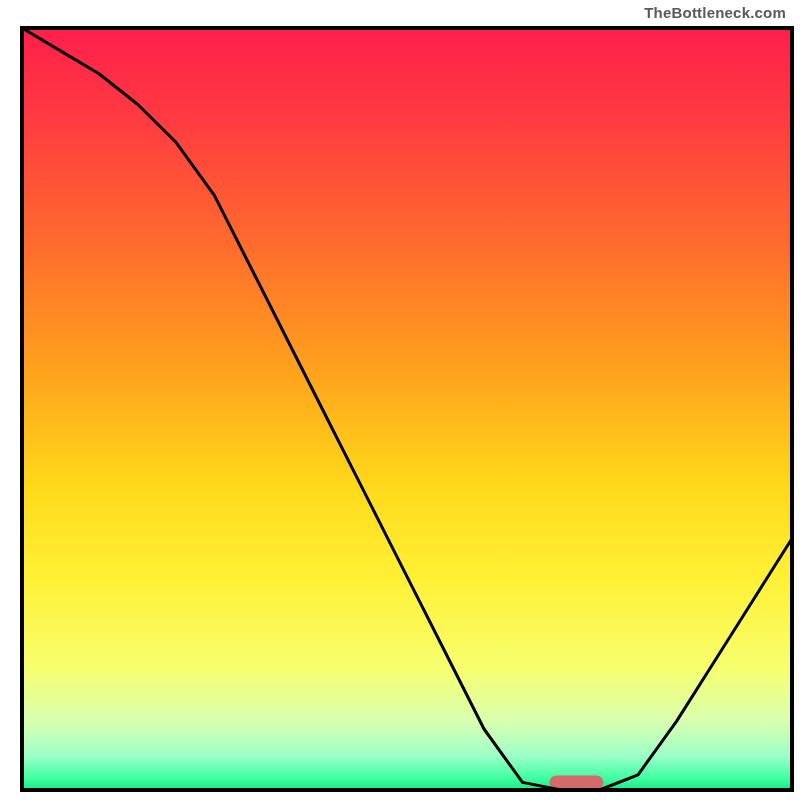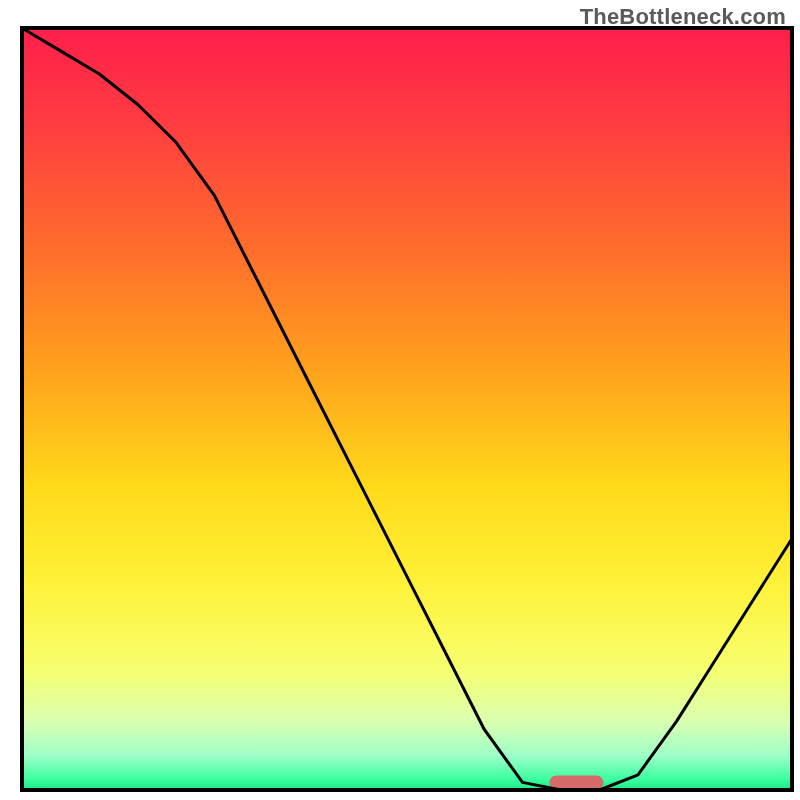--- a/index.html
+++ b/index.html
@@ -12,21 +12,21 @@
   }
   .container {
     position: relative;
     width: 800px;
     height: 800px;
   }
   .watermark {
     position: absolute;
     top: 4px;
     right: 14px;
-    font-size: 22px;
+    font-size: 15px;
     font-weight: 600;
     color: #5a5a5a;
     letter-spacing: 0.2px;
   }
   svg {
     display: block;
   }
 </style>
 </head>
 <body>

